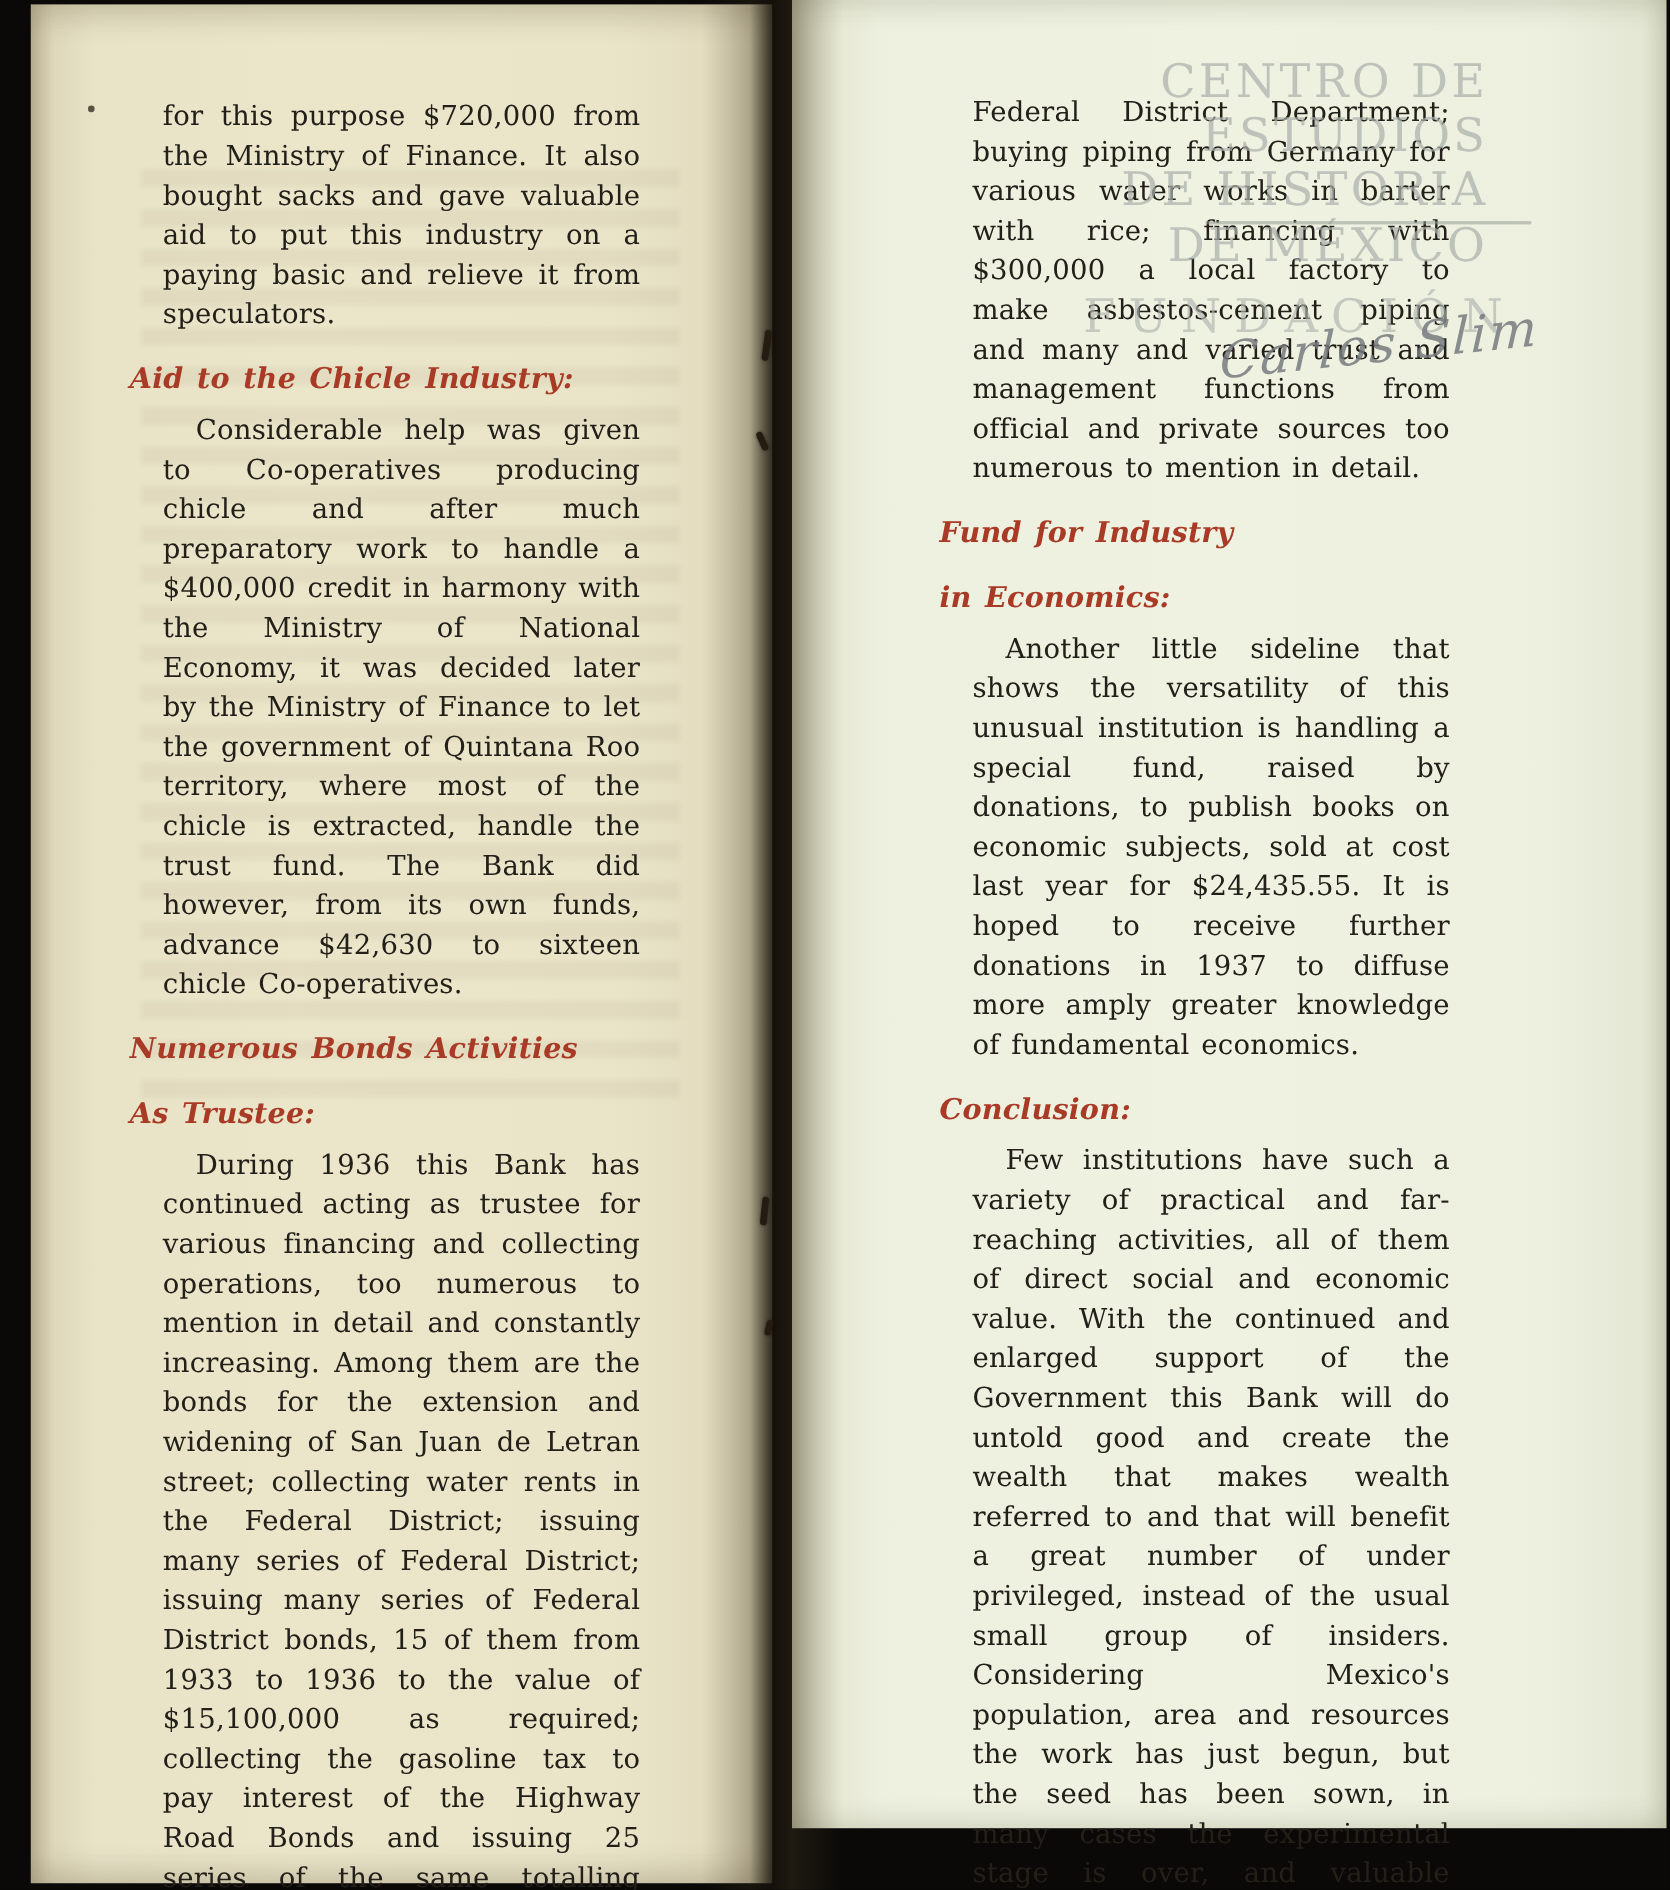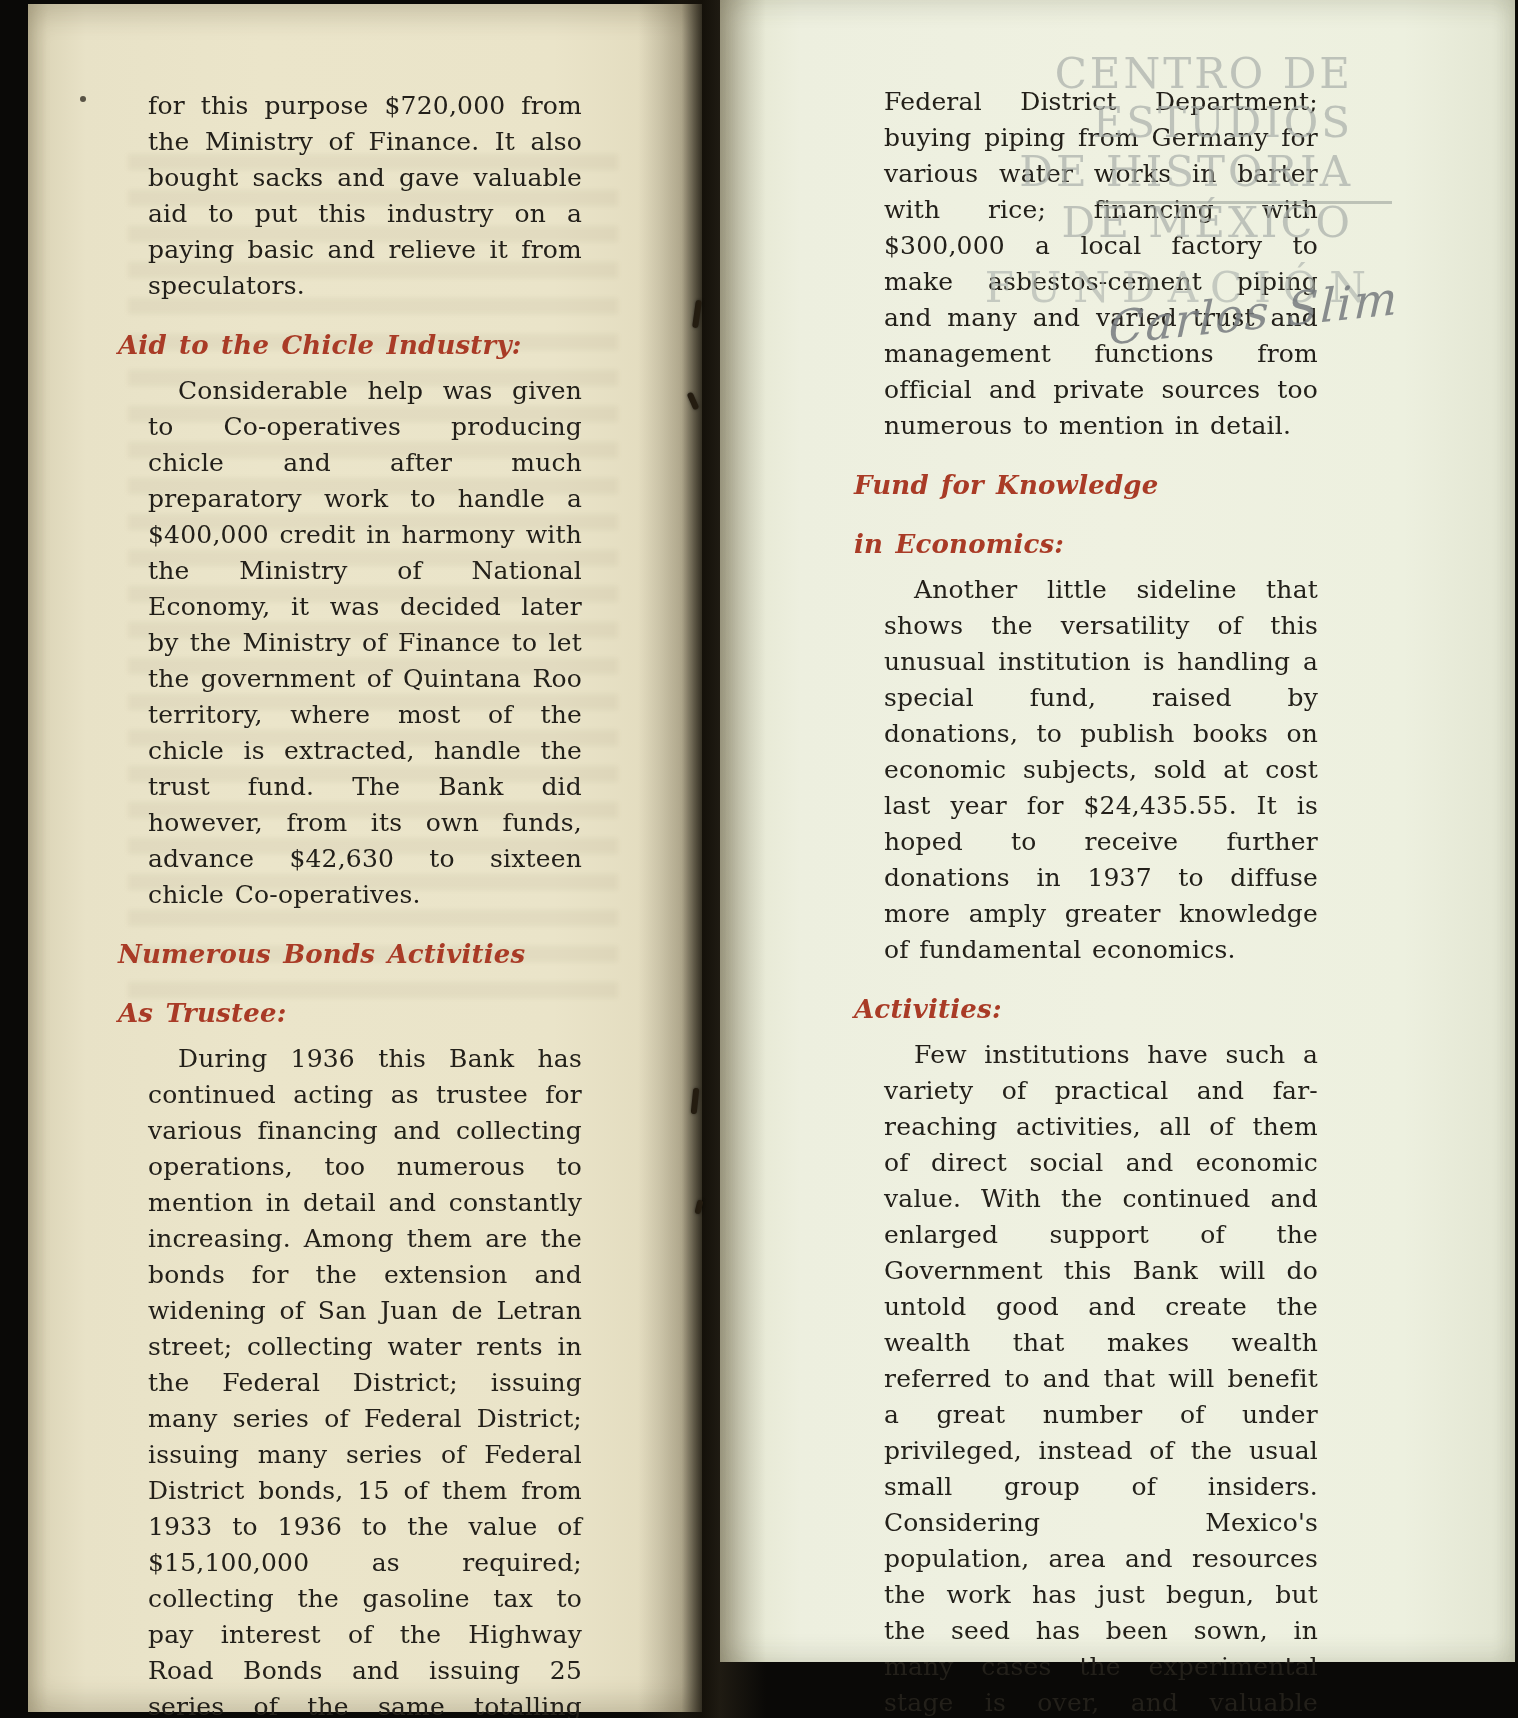--- a/index.html
+++ b/index.html
@@ -132,27 +132,27 @@
       <p class="body indent">During 1936 this Bank has continued acting as trustee for various financing and collecting operations, too numerous to mention in detail and constantly increasing. Among them are the bonds for the extension and widening of San Juan de Letran street; collecting water rents in the Federal District; issuing many series of Federal District; issuing many series of Federal District bonds, 15 of them from 1933 to 1936 to the value of $15,100,000 as required; collecting the gasoline tax to pay interest of the Highway Road Bonds and issuing 25 series of the same totalling $25,500,000; collecting the rentals of 372 workmen's homes built by the</p>
     </div>
   </div>
 
   <div class="page page-right">
     <div class="col col-right">
 
       <p class="body">Federal District Department; buying piping from Germany for various water works in barter with rice; financing with $300,000 a local factory to make asbestos-cement piping and many and varied trust and management functions from official and private sources too numerous to mention in detail.</p>
 
       <div class="heading">
-        <span class="hline">Fund for Knowledge</span>
+        <span class="hline">Fund for Industry</span>
         <span class="hline">in Economics:</span>
       </div>
       <p class="body indent">Another little sideline that shows the versatility of this unusual institution is handling a special fund, raised by donations, to publish books on economic subjects, sold at cost last year for $24,435.55. It is hoped to receive further donations in 1937 to diffuse more amply greater knowledge of fundamental economics.</p>
 
       <div class="heading">
-        <span class="hline">Activities:</span>
+        <span class="hline">Conclusion:</span>
       </div>
       <p class="body indent">Few institutions have such a variety of practical and far-reaching activities, all of them of direct social and economic value. With the continued and enlarged support of the Government this Bank will do untold good and create the wealth that makes wealth referred to and that will benefit a great number of under privileged, instead of the usual small group of insiders. Considering Mexico's population, area and resources the work has just begun, but the seed has been sown, in many cases the experimental stage is over, and valuable organization work done.</p>
     </div>
   </div>
 
   <div class="fold"></div>
   <div class="staple s1"></div>
   <div class="staple s2"></div>
   <div class="staple s3"></div>
   <div class="staple s4"></div>

